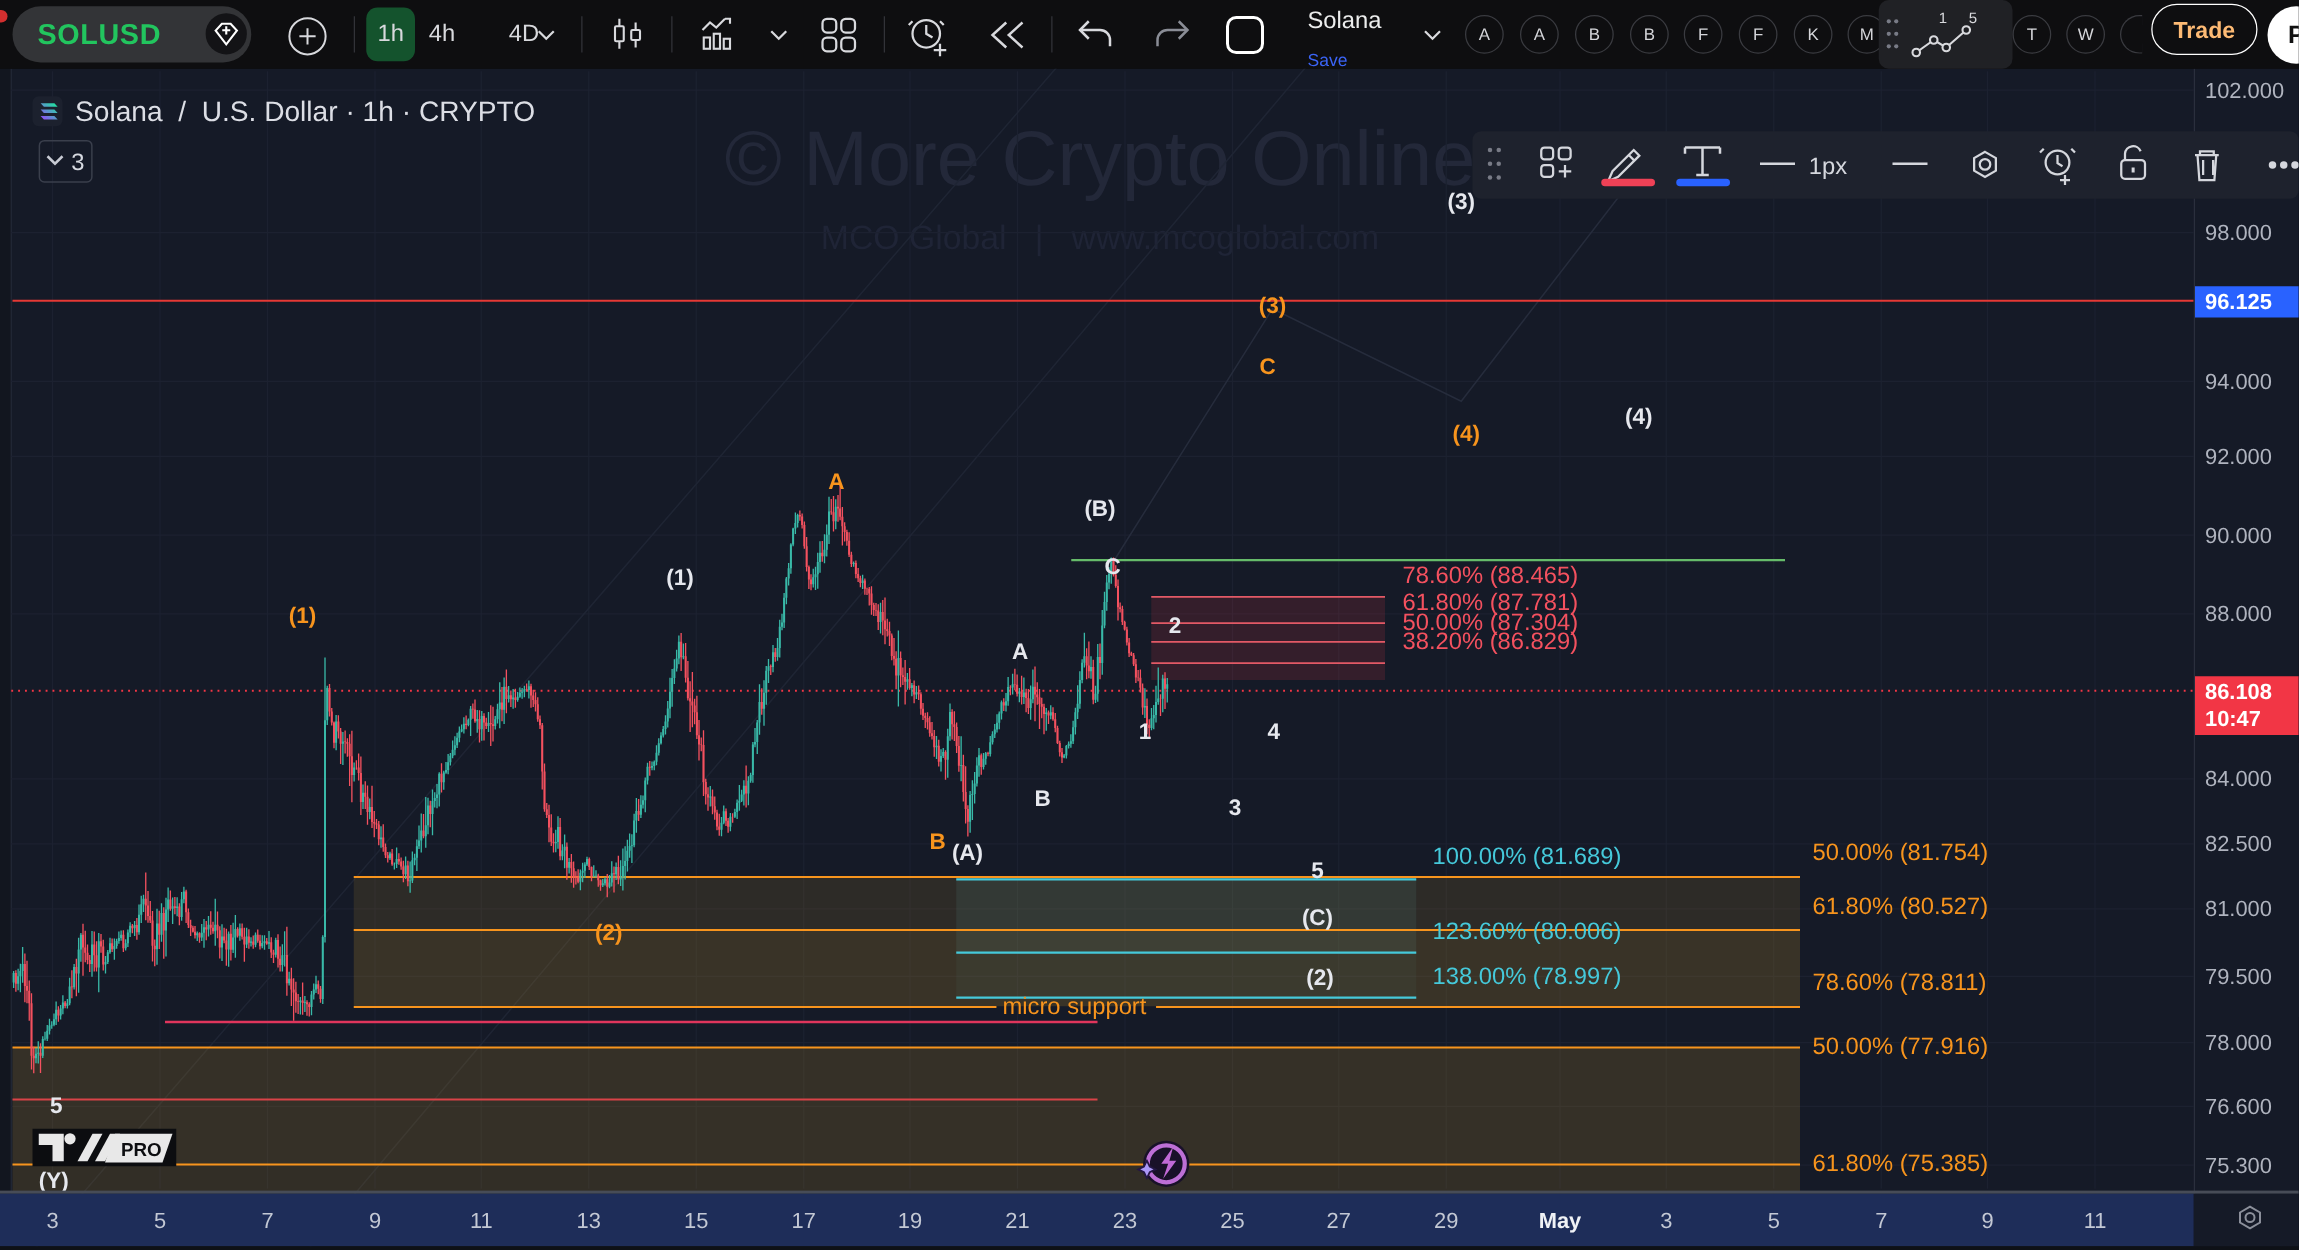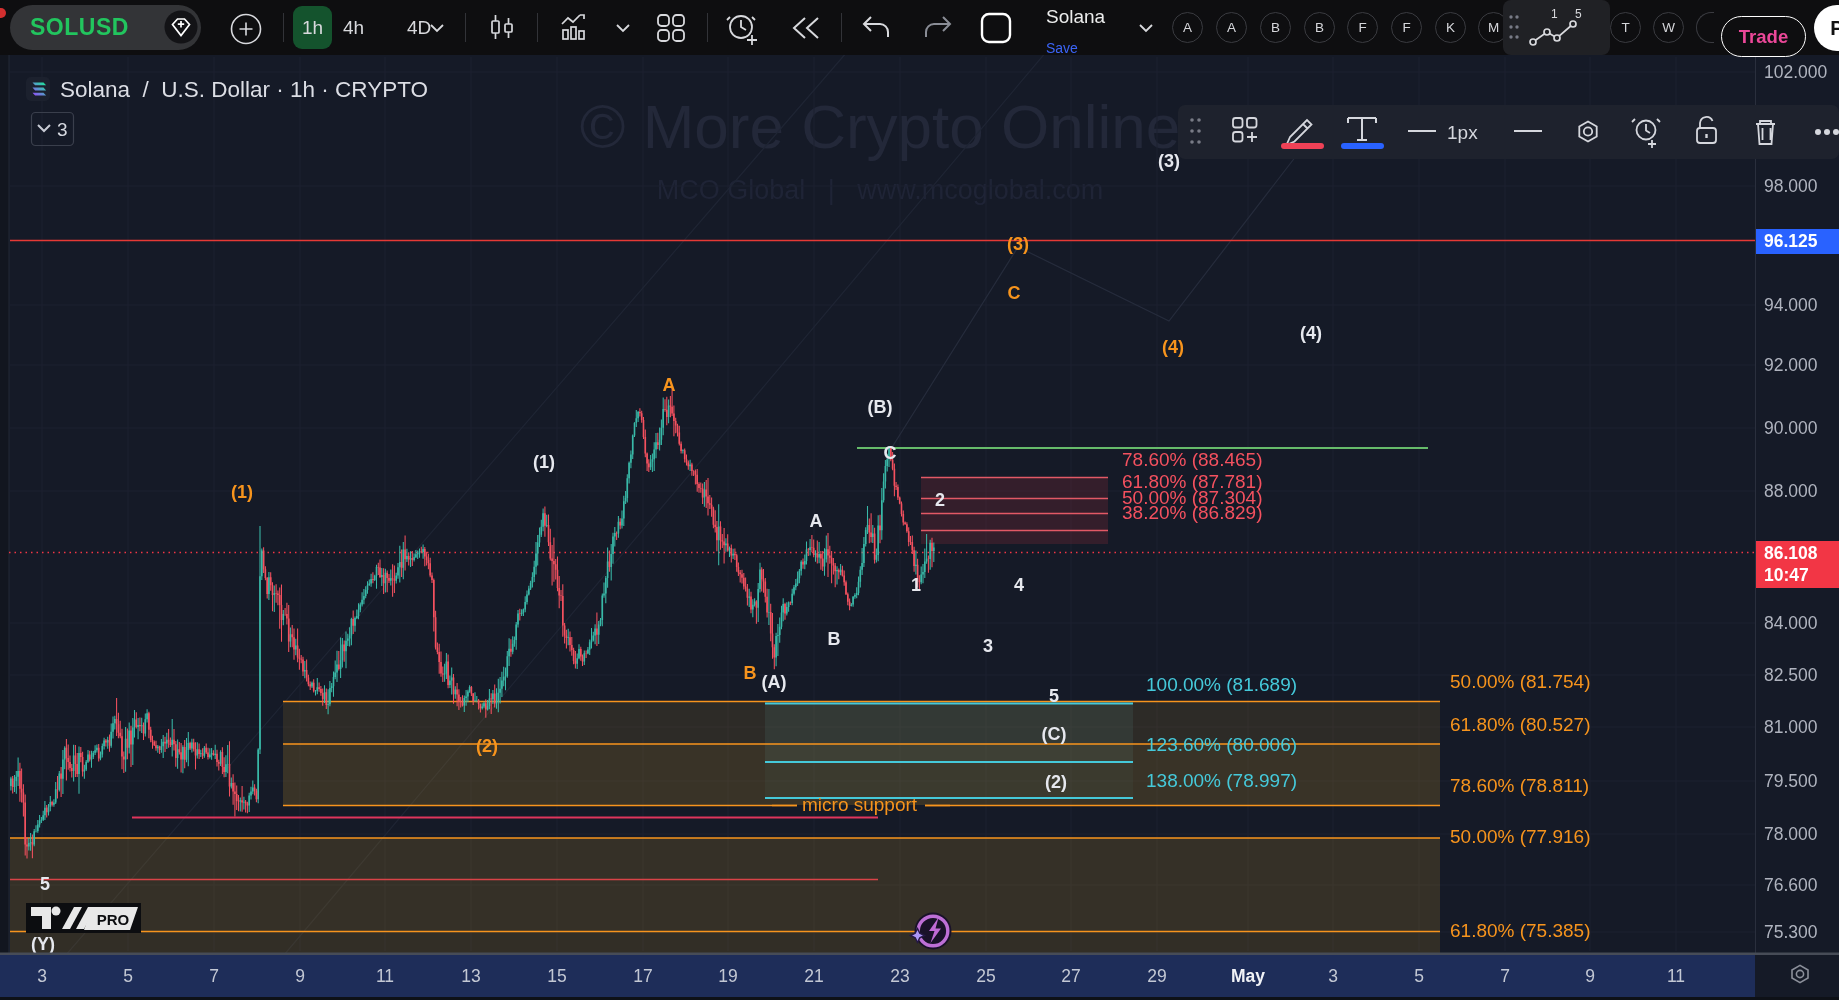--- a/index.html
+++ b/index.html
@@ -10,21 +10,21 @@
 .sym{color:#22c55e;font-size:23px;font-weight:bold;letter-spacing:.5px;margin-left:20px}
 .dia{position:absolute;right:3px;top:5px}
 .sep{position:absolute;top:13px;width:1px;height:29px;background:#323338}
 .tfbtn{position:absolute;top:6px;height:43px;padding:0 9px;display:flex;align-items:center;color:#d8d9dd;font-size:19px;border-radius:9px}
 .tfbtn.active{background:#14532d}
 .solwrap{position:absolute;left:1046px;top:6px;width:62px;text-align:left}
 .soltxt{color:#eceded;font-size:19px}
 .solsave{color:#3b64f6;font-size:14px;margin-top:12px}
 .circ{position:absolute;top:12px;width:31px;height:31px;border:1px solid #3a3b40;border-radius:16px;color:#d5d6da;font-size:13.5px;display:flex;align-items:center;justify-content:center}
 .widget{position:absolute;left:1503px;top:0;width:107px;height:55px;background:#202125;border-radius:8px}
-.trade{position:absolute;left:1721px;top:16px;width:85px;height:41px;border:1.8px solid #fff;border-radius:21px;color:#ec4899;font-size:18.5px;font-weight:bold;display:flex;align-items:center;justify-content:center;background:#0e0e10}
+.trade{position:absolute;left:1721px;top:3px;width:85px;height:41px;border:1.8px solid #fff;border-radius:21px;color:#fdba74;font-size:18.5px;font-weight:bold;display:flex;align-items:center;justify-content:center;background:#0e0e10}
 .pcircle{position:absolute;left:1814px;top:5px;width:46px;height:46px;border-radius:23px;background:#fff;color:#111;font-size:20px;font-weight:bold;display:flex;align-items:center;justify-content:center}
 </style></head>
 <body>
 <div id="wrap">
     <svg width="1839" height="1000" viewBox="0 0 1839 1000" font-family="Liberation Sans, sans-serif" style="position:absolute;left:0;top:0">
       <rect x="0" y="55" width="1839" height="945" fill="#151a27"></rect>
       <rect x="0" y="55" width="9" height="900" fill="#12161f"></rect>
       <rect x="8.5" y="55" width="1" height="898" fill="#232837"></rect>
       <text x="880" y="148" font-size="62" fill="#232839" text-anchor="middle">© More Crypto Online</text>
       <text x="880" y="199" font-size="27" fill="#1f2436" text-anchor="middle">MCO Global&nbsp;&nbsp;&nbsp;|&nbsp;&nbsp;&nbsp;www.mcoglobal.com</text>

